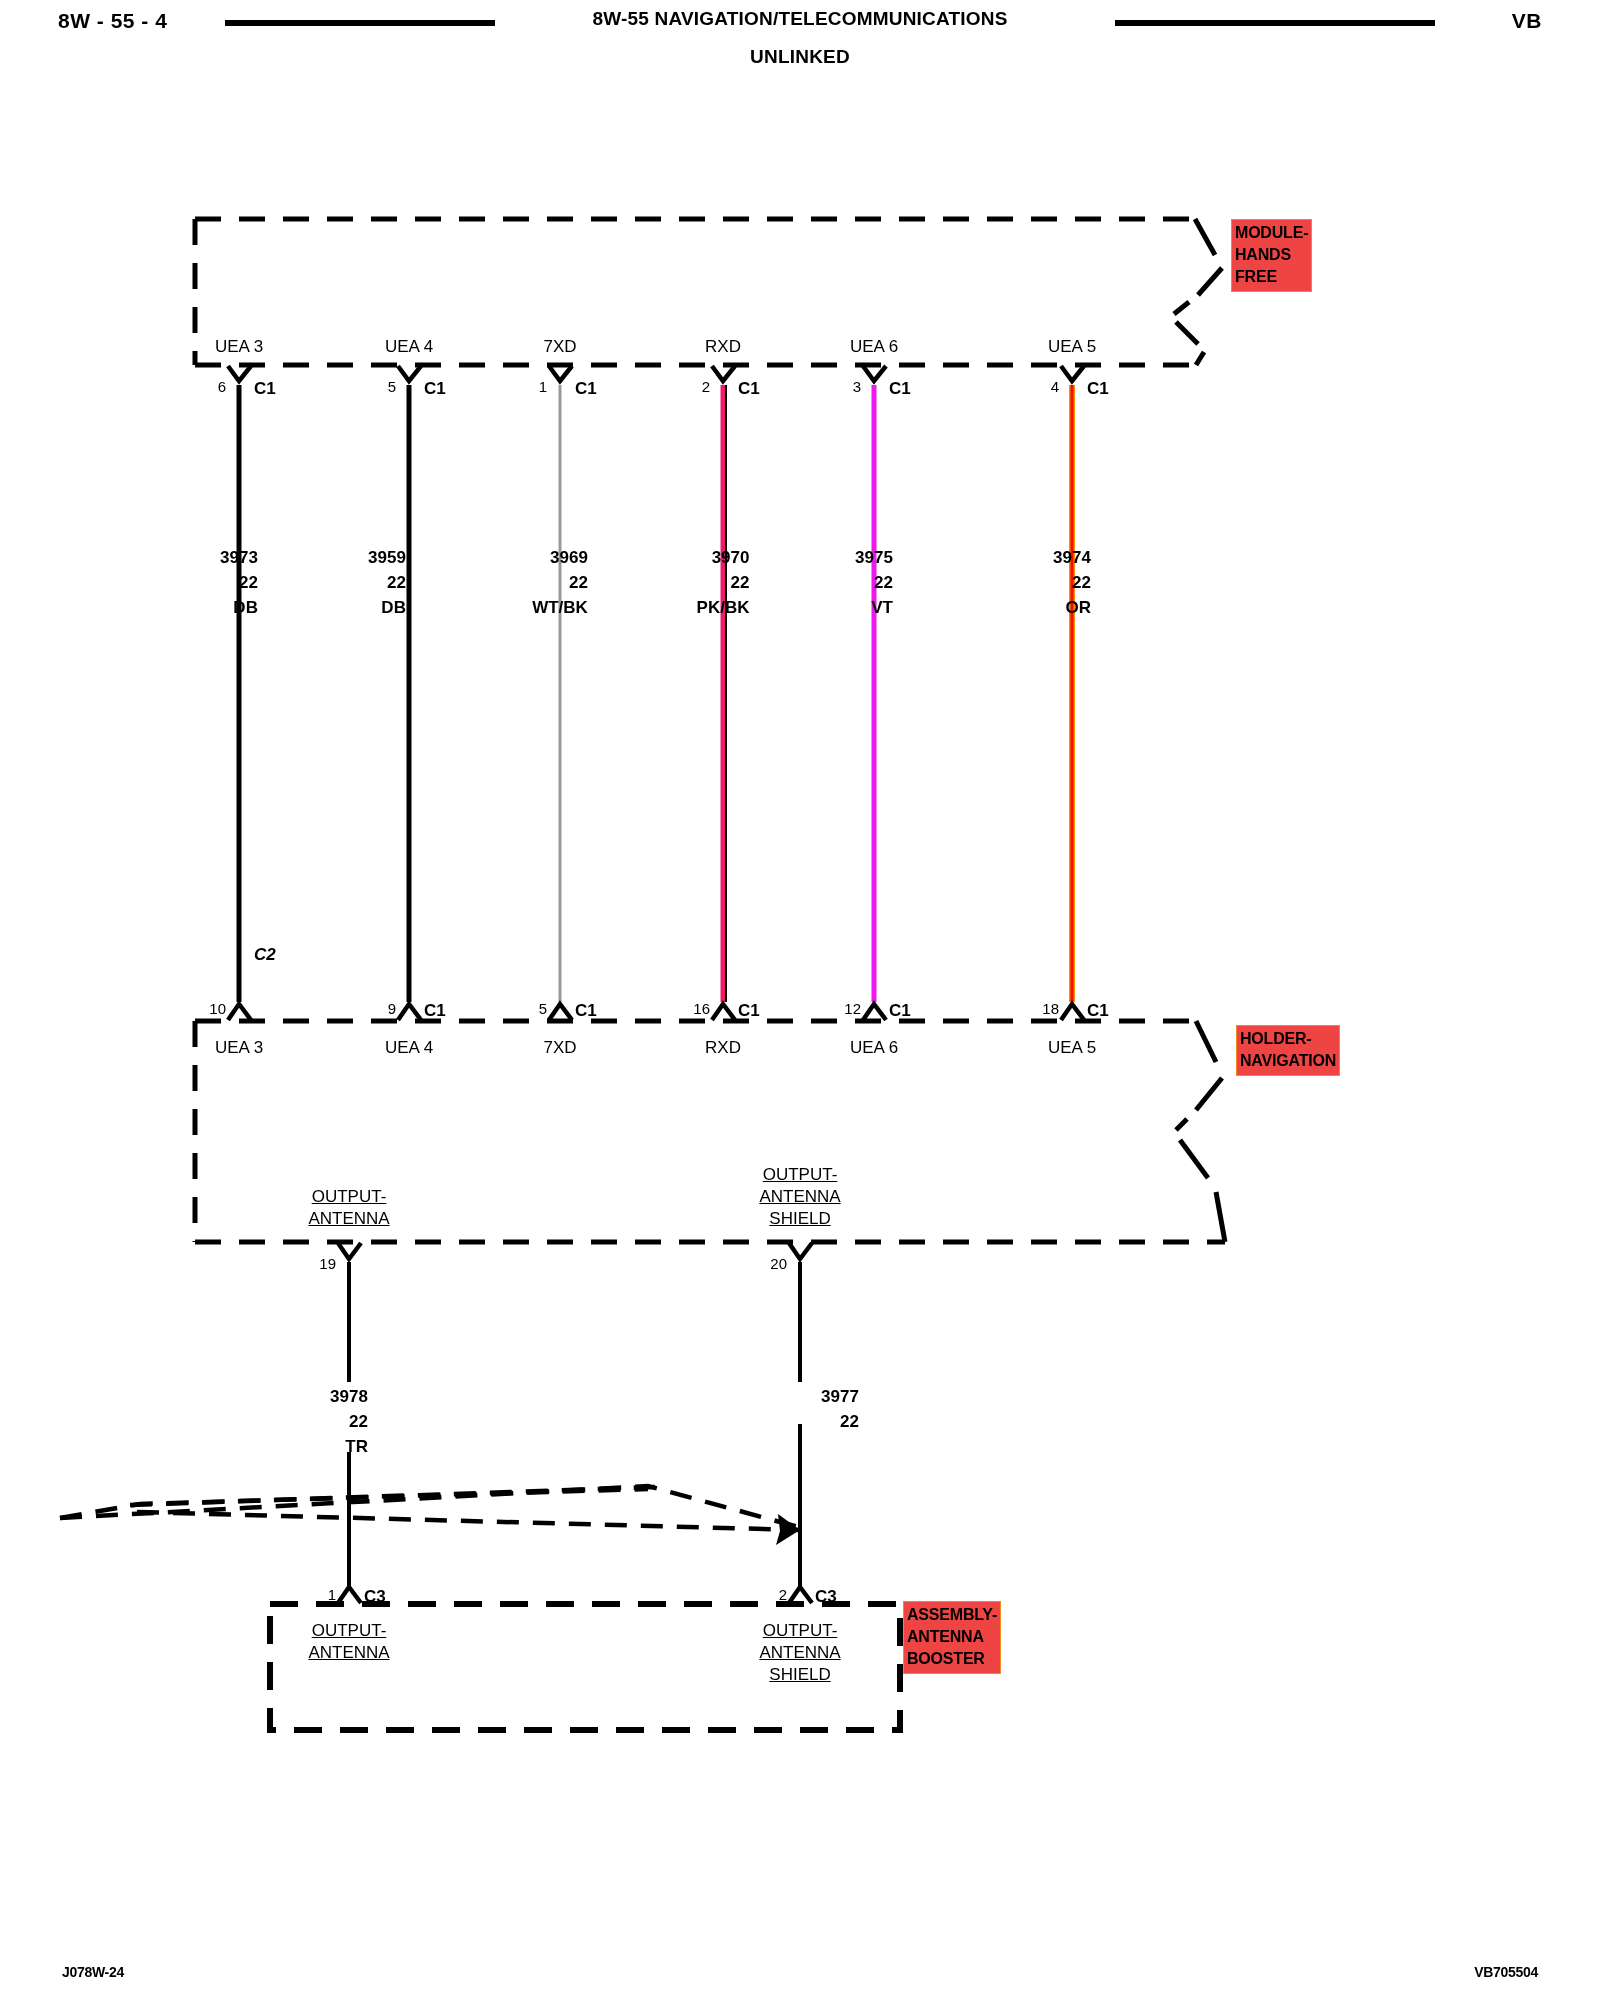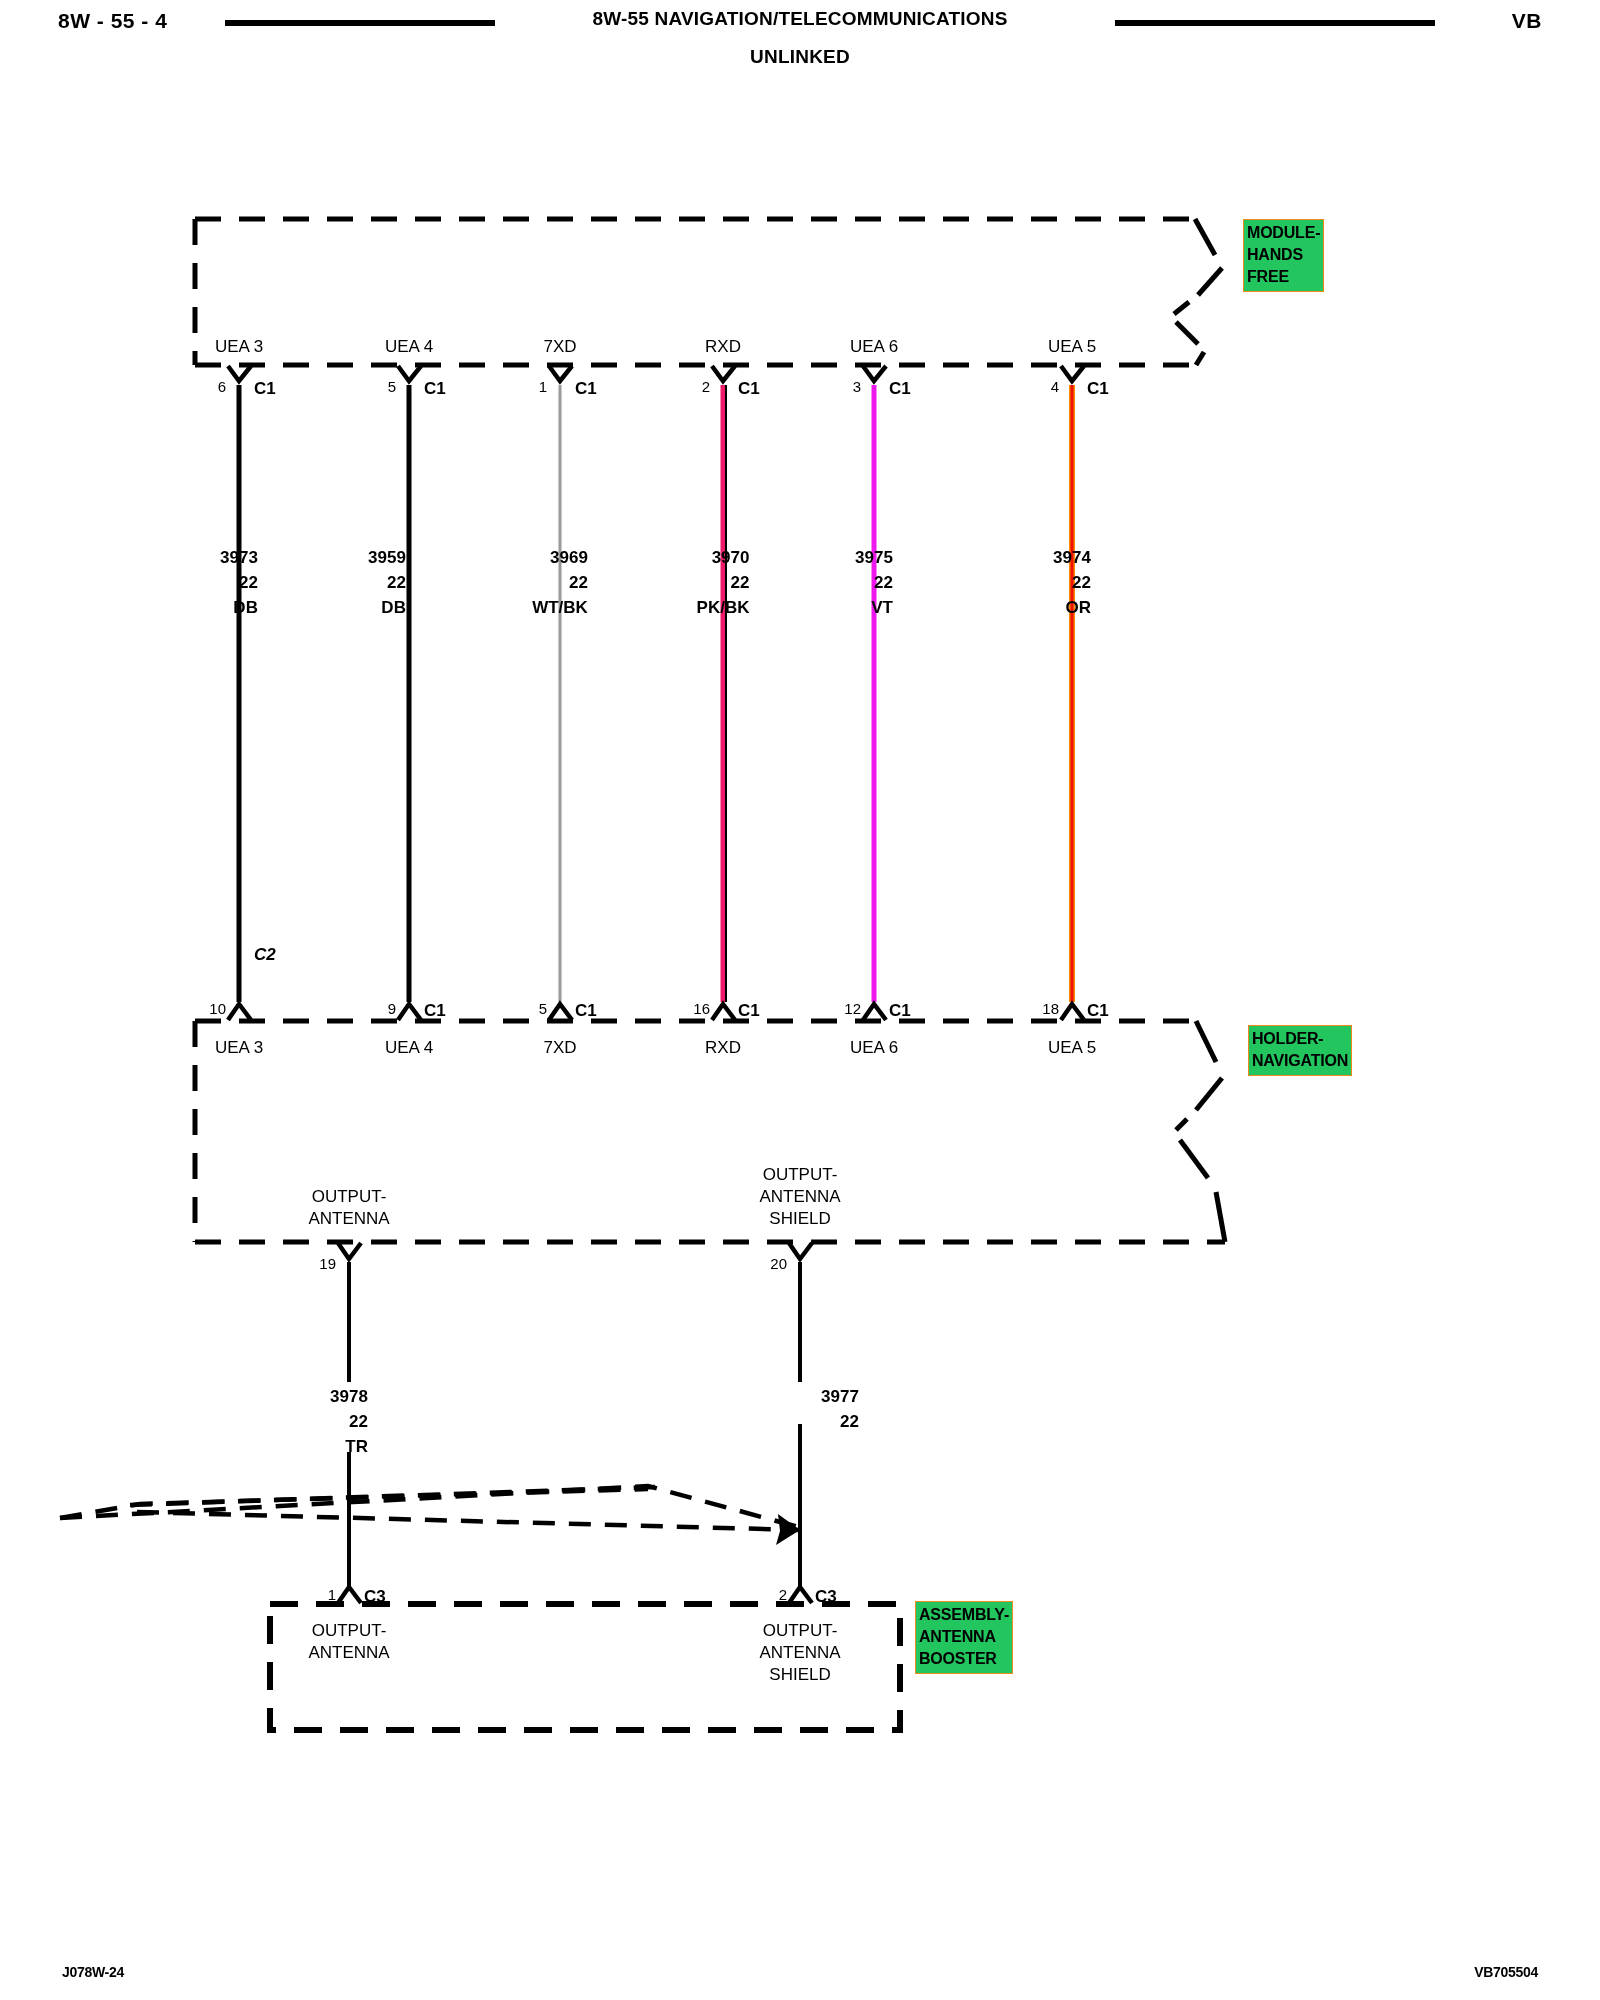--- a/index.html
+++ b/index.html
@@ -96,21 +96,21 @@
 
   
   .lbl {
     position: absolute;
     font-size: 17px;
     line-height: 19px;
     white-space: nowrap;
     text-align: center;
     transform: translateX(-50%);
   }
-  .lbl.ml { line-height: 22px; }
+  .lbl.ml { line-height: 22px; text-decoration: underline; }
   .pin {
     position: absolute;
     font-size: 15px;
     white-space: nowrap;
     text-align: right;
     transform: translateX(-100%);
   }
   .conn {
     position: absolute;
     font-size: 17px;
@@ -123,29 +123,28 @@
     line-height: 25px;
     white-space: nowrap;
     text-align: right;
     transform: translateX(-50%);
     font-weight: bold;
   }
 
   
   .tag {
     position: absolute;
-    background: #22c55e;
+    background: #ef4444;
     border: 1.5px solid #f08a1e;
     font-size: 16px;
     font-weight: bold;
     line-height: 22px;
     padding: 2px 3px 3px 3px;
     white-space: nowrap;
     letter-spacing: -.2px;
-    margin-left: 12px;
   }
 </style>
 </head>
 <body>
 
 <div id="page">
 
   <div class="hdr-left">8W - 55 - 4</div>
   <div class="hdr-rule left"></div>
   <div class="hdr-title">8W-55 NAVIGATION/TELECOMMUNICATIONS</div>

